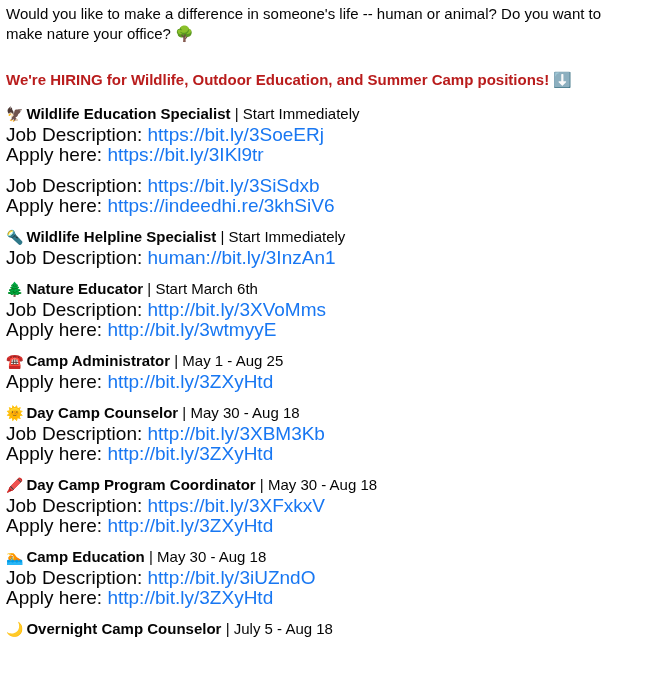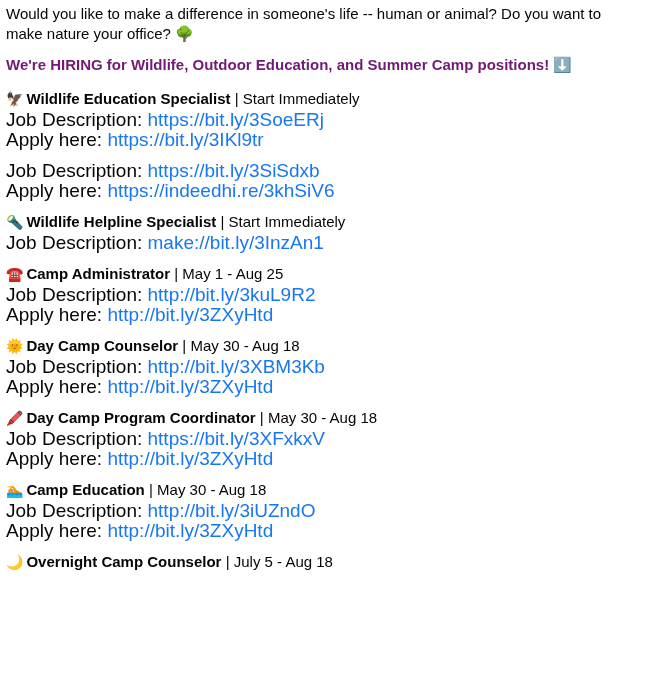--- a/index.html
+++ b/index.html
@@ -15,29 +15,29 @@
     overflow: hidden;
   }
   .post {
     padding: 4px 6px 0 6px;
     box-sizing: border-box;
     width: 645px;
   }
   .intro {
     font-size: 15px;
     line-height: 20px;
-    margin: 0 0 11px 0;
+    margin: 0 0 26px 0;
     color: #050505;
   }
   .hiring {
     font-size: 15px;
     line-height: 20px;
     font-weight: bold;
     margin: 0 0 14px 0;
-    color: #701a75;
+    color: #b91c1c;
   }
   .hiring .arrow {
     font-weight: normal;
   }
   .job {
     margin: 0 0 11px 0;
   }
   .job-title-line {
     font-size: 15px;
     line-height: 20px;
@@ -88,25 +88,29 @@
         <div class="job-title-line"><span class="job-emoji">🦅</span><span class="job-title">Wildlife Education Specialist</span> <span class="job-sep">|</span> <span class="job-dates">Start Immediately</span></div>
         <div class="job-line"><span>Job Description:</span> <a class="link">https://bit.ly/3SoeERj</a></div>
         <div class="job-line"><span>Apply here:</span> <a class="link">https://bit.ly/3IKl9tr</a></div>
       </div>
       <div class="job">
         <div class="job-line"><span>Job Description:</span> <a class="link">https://bit.ly/3SiSdxb</a></div>
         <div class="job-line"><span>Apply here:</span> <a class="link">https://indeedhi.re/3khSiV6</a></div>
       </div>
       <div class="job">
         <div class="job-title-line"><span class="job-emoji">🔦</span><span class="job-title">Wildlife Helpline Specialist</span> <span class="job-sep">|</span> <span class="job-dates">Start Immediately</span></div>
-        <div class="job-line"><span>Job Description:</span> <a class="link">make://bit.ly/3InzAn1</a></div>
+        <div class="job-line"><span>Job Description:</span> <a class="link">human://bit.ly/3InzAn1</a></div>
+      </div>
+      <div class="job">
+        <div class="job-title-line"><span class="job-emoji">🌲</span><span class="job-title">Nature Educator</span> <span class="job-sep">|</span> <span class="job-dates">Start March 6th</span></div>
+        <div class="job-line"><span>Job Description:</span> <a class="link">http://bit.ly/3XVoMms</a></div>
+        <div class="job-line"><span>Apply here:</span> <a class="link">http://bit.ly/3wtmyyE</a></div>
       </div>
       <div class="job">
         <div class="job-title-line"><span class="job-emoji">☎️</span><span class="job-title">Camp Administrator</span> <span class="job-sep">|</span> <span class="job-dates">May 1 - Aug 25</span></div>
-        <div class="job-line"><span>Job Description:</span> <a class="link">http://bit.ly/3kuL9R2</a></div>
         <div class="job-line"><span>Apply here:</span> <a class="link">http://bit.ly/3ZXyHtd</a></div>
       </div>
       <div class="job">
         <div class="job-title-line"><span class="job-emoji">🌞</span><span class="job-title">Day Camp Counselor</span> <span class="job-sep">|</span> <span class="job-dates">May 30 - Aug 18</span></div>
         <div class="job-line"><span>Job Description:</span> <a class="link">http://bit.ly/3XBM3Kb</a></div>
         <div class="job-line"><span>Apply here:</span> <a class="link">http://bit.ly/3ZXyHtd</a></div>
       </div>
       <div class="job">
         <div class="job-title-line"><span class="job-emoji">🖍️</span><span class="job-title">Day Camp Program Coordinator</span> <span class="job-sep">|</span> <span class="job-dates">May 30 - Aug 18</span></div>
         <div class="job-line"><span>Job Description:</span> <a class="link">https://bit.ly/3XFxkxV</a></div>

